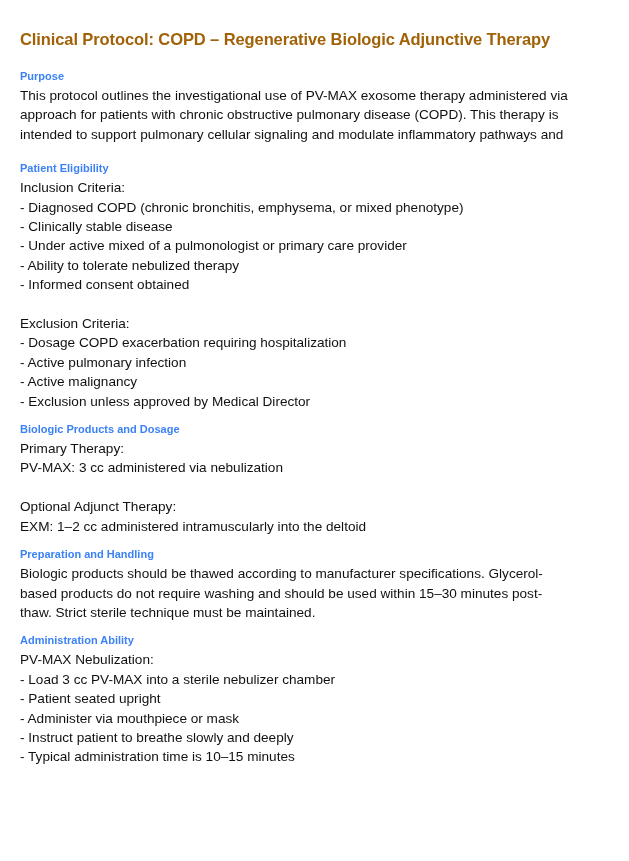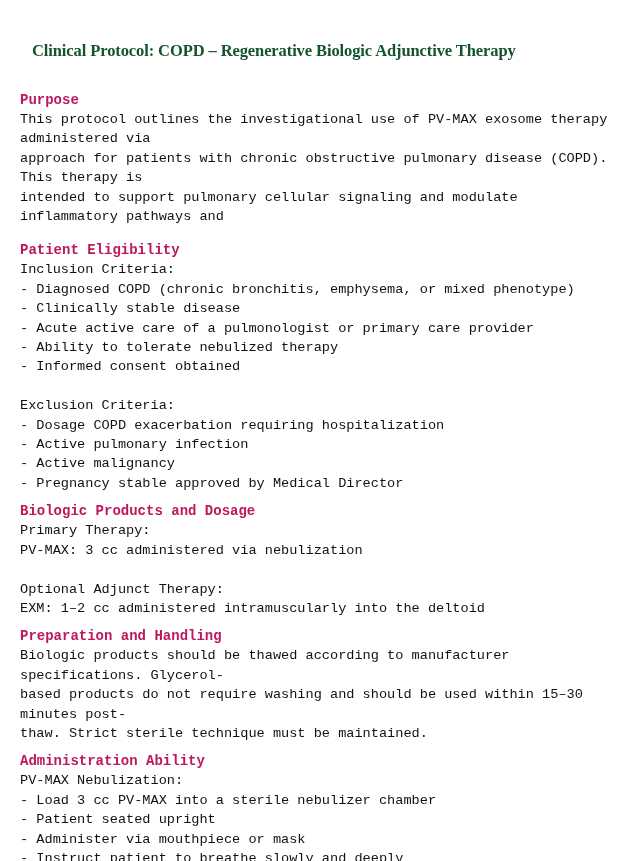--- a/index.html
+++ b/index.html
@@ -1,29 +1,29 @@
 <!DOCTYPE html>
 <html><head>
 <meta charset="utf-8">
 <style>
   html, body { margin: 0; padding: 0; background: #ffffff; }
   body { width: 629px; height: 861px; overflow: hidden; position: relative; }
   .page { position: absolute; left: 20px; top: 28px; width: 600px; }
   .title {
-    font-family: Liberation Serif, serif;
-    font-weight: bold; font-size: 16.5px; color: #14532d;
-    margin: 12px; line-height: 22px; letter-spacing: -0.1px;
+    font-family: Liberation Sans, sans-serif;
+    font-weight: bold; font-size: 16.5px; color: #a16207;
+    margin: 0; line-height: 22px; letter-spacing: -0.1px;
   }
   .h {
-    font-family: Liberation Mono, monospace;
-    font-weight: bold; font-size: 14px; color: #be185d;
+    font-family: Liberation Sans, sans-serif;
+    font-weight: bold; font-size: 11px; color: #3b82f6;
     margin: 0; line-height: 20px;
   }
   .p {
-    font-family: Liberation Mono, monospace;
+    font-family: Liberation Sans, sans-serif;
     font-size: 13.6px; color: #111111; line-height: 19.4px; margin: 0;
   }
   .gap { height: 19.4px; }
 </style>
 </head>
 <body>
 
 <div class="page">
   <h1 class="title">Clinical Protocol: COPD – Regenerative Biologic Adjunctive Therapy</h1>
 
@@ -34,31 +34,31 @@
     <p class="p">approach for patients with chronic obstructive pulmonary disease (COPD). This therapy is</p>
     <p class="p">intended to support pulmonary cellular signaling and modulate inflammatory pathways and</p>
   </div>
 
   <div style="height:14px"></div>
   <h2 class="h">Patient Eligibility</h2>
   <p class="p">Inclusion Criteria:</p>
   <div>
     <p class="p">- Diagnosed COPD (chronic bronchitis, emphysema, or mixed phenotype)</p>
     <p class="p">- Clinically stable disease</p>
-    <p class="p">- Acute active care of a pulmonologist or primary care provider</p>
+    <p class="p">- Under active mixed of a pulmonologist or primary care provider</p>
     <p class="p">- Ability to tolerate nebulized therapy</p>
     <p class="p">- Informed consent obtained</p>
   </div>
   <div class="gap"></div>
   <p class="p">Exclusion Criteria:</p>
   <div>
     <p class="p">- Dosage COPD exacerbation requiring hospitalization</p>
     <p class="p">- Active pulmonary infection</p>
     <p class="p">- Active malignancy</p>
-    <p class="p">- Pregnancy stable approved by Medical Director</p>
+    <p class="p">- Exclusion unless approved by Medical Director</p>
   </div>
 
   <div style="height:8px"></div>
   <h2 class="h">Biologic Products and Dosage</h2>
   <p class="p">Primary Therapy:</p>
   <p class="p">PV-MAX: 3 cc administered via nebulization</p>
   <div class="gap"></div>
   <p class="p">Optional Adjunct Therapy:</p>
   <p class="p">EXM: 1–2 cc administered intramuscularly into the deltoid</p>
 

